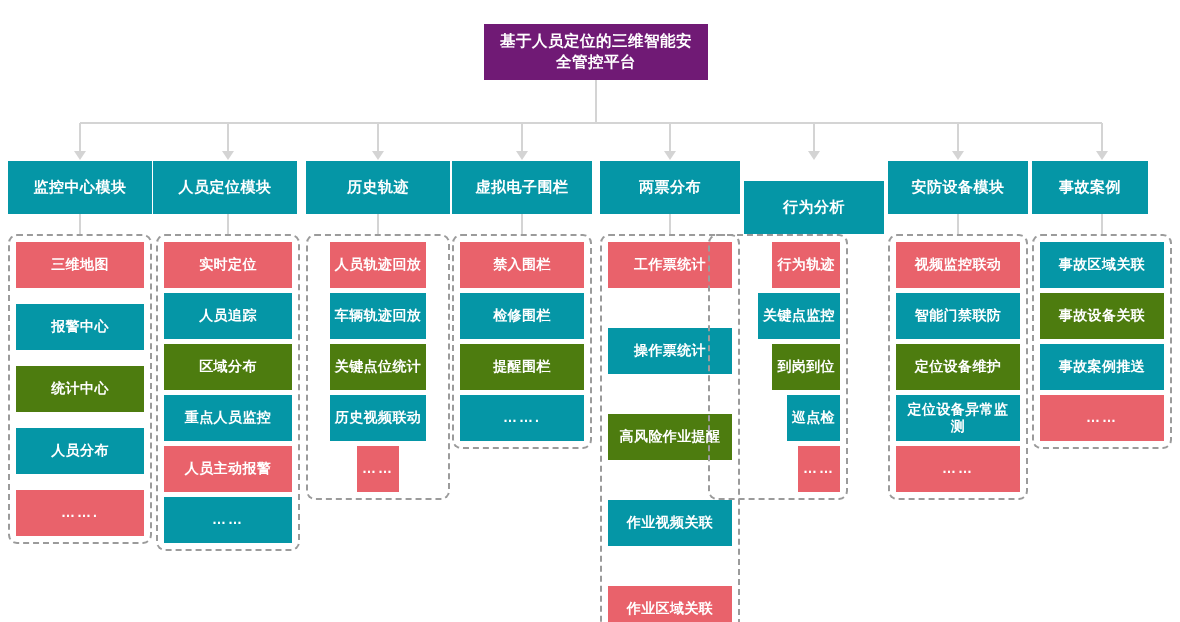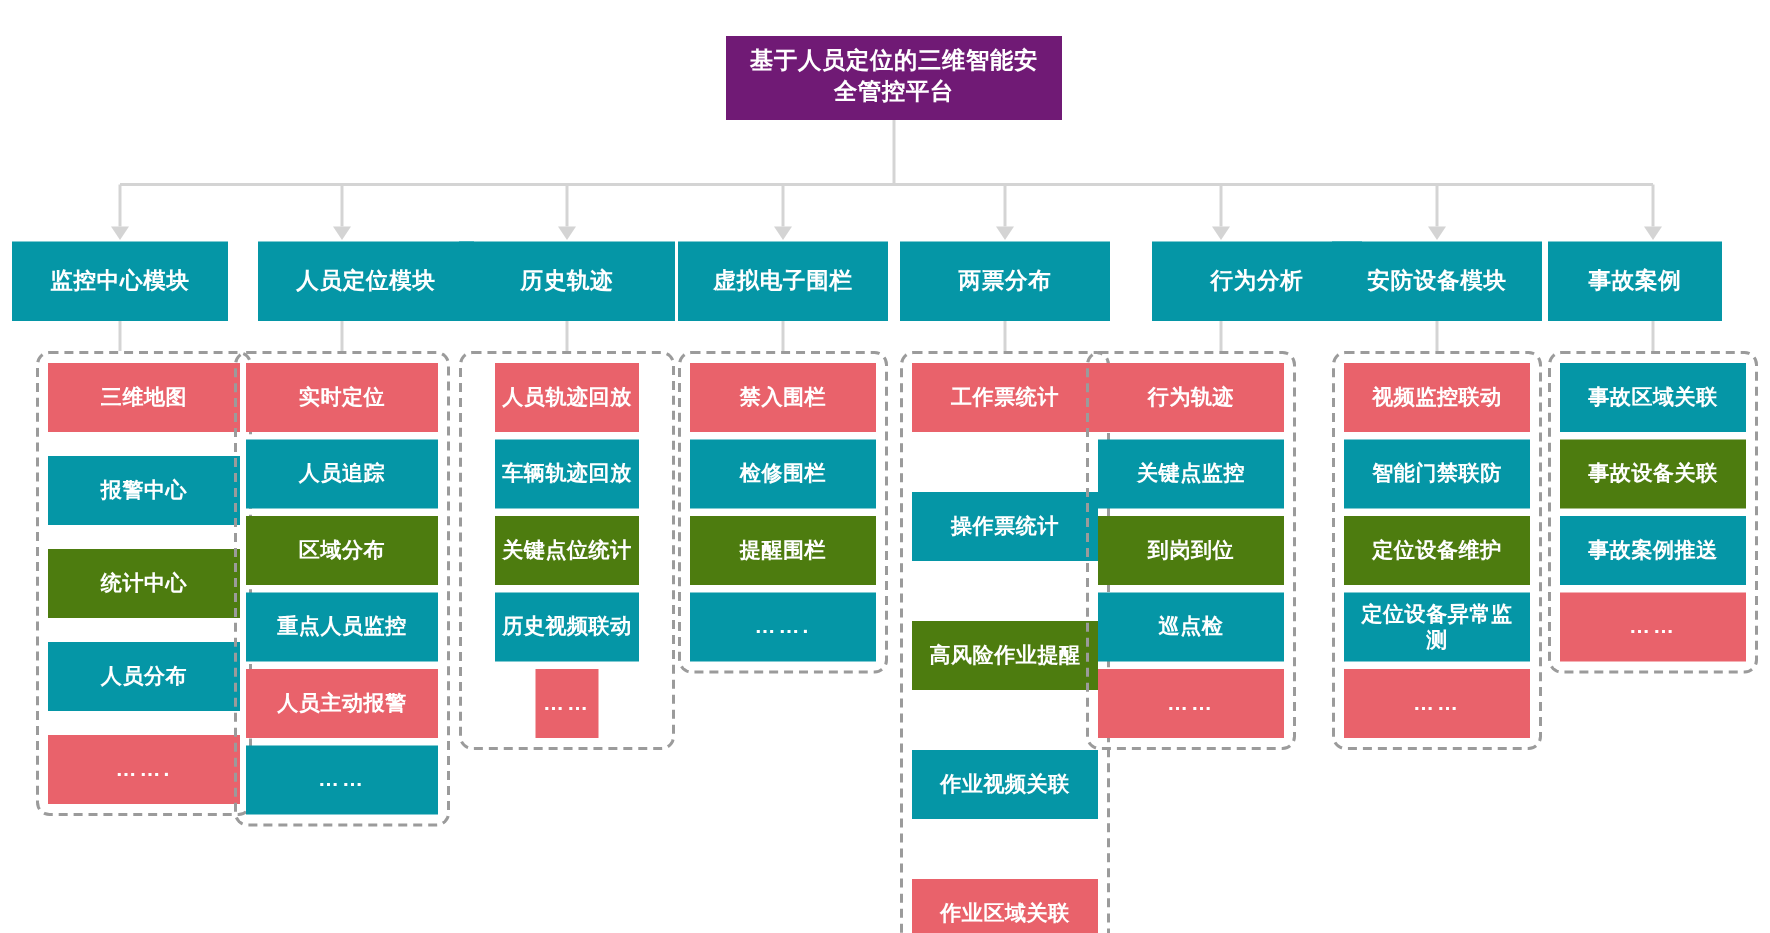--- a/index.html
+++ b/index.html
@@ -121,31 +121,31 @@
       <line x1="958" y1="123" x2="958" y2="151" stroke="#d4d4d4" stroke-width="2"></line>
       <polygon points="952,151 964,151 958,160" fill="#d4d4d4"></polygon>
       <line x1="958" y1="214" x2="958" y2="234" stroke="#d4d4d4" stroke-width="2"></line>
       <line x1="1102" y1="123" x2="1102" y2="151" stroke="#d4d4d4" stroke-width="2"></line>
       <polygon points="1096,151 1108,151 1102,160" fill="#d4d4d4"></polygon>
       <line x1="1102" y1="214" x2="1102" y2="234" stroke="#d4d4d4" stroke-width="2"></line>
     </svg>
 
   <div id="headers">
       <div class="col-head" style="left: 8px; width: 144px;">监控中心模块</div>
-      <div class="col-head" style="left: 172px; width: 144px;">人员定位模块</div>
+      <div class="col-head" style="left: 153px; width: 144px;">人员定位模块</div>
       <div class="col-head" style="left: 306px; width: 144px;">历史轨迹</div>
       <div class="col-head" style="left: 452px; width: 140px;">虚拟电子围栏</div>
       <div class="col-head" style="left: 600px; width: 140px;">两票分布</div>
-      <div class="col-head" style="left: 768px; width: 140px;">行为分析</div>
+      <div class="col-head" style="left: 744px; width: 140px; margin-top: 20px;">行为分析</div>
       <div class="col-head" style="left: 888px; width: 140px;">安防设备模块</div>
       <div class="col-head" style="left: 1032px; width: 116px;">事故案例</div>
     </div>
 
   <div id="groups">
-      <div class="group" style="left: 24px; width: 144px; gap: 16px;">
+      <div class="group" style="left: 8px; width: 144px; gap: 16px;">
         <div class="item red">三维地图</div>
         <div class="item teal">报警中心</div>
         <div class="item orange">统计中心</div>
         <div class="item teal">人员分布</div>
         <div class="item red dots">…….</div>
       </div>
       <div class="group" style="left: 156px; width: 144px;">
         <div class="item red">实时定位</div>
         <div class="item teal">人员追踪</div>
         <div class="item orange">区域分布</div>
@@ -167,21 +167,21 @@
         <div class="item teal dots">…….</div>
       </div>
       <div class="group" style="left: 600px; width: 140px; gap: 40px;">
         <div class="item red">工作票统计</div>
         <div class="item teal">操作票统计</div>
         <div class="item orange">高风险作业提醒</div>
         <div class="item teal">作业视频关联</div>
         <div class="item red">作业区域关联</div>
         <div class="item teal dots">……</div>
       </div>
-      <div class="group" style="left: 724px; width: 140px;">
+      <div class="group" style="left: 708px; width: 140px; align-items: flex-end;">
         <div class="item red">行为轨迹</div>
         <div class="item teal">关键点监控</div>
         <div class="item orange">到岗到位</div>
         <div class="item teal">巡点检</div>
         <div class="item red dots">……</div>
       </div>
       <div class="group" style="left: 888px; width: 140px;">
         <div class="item red">视频监控联动</div>
         <div class="item teal">智能门禁联防</div>
         <div class="item orange">定位设备维护</div>

